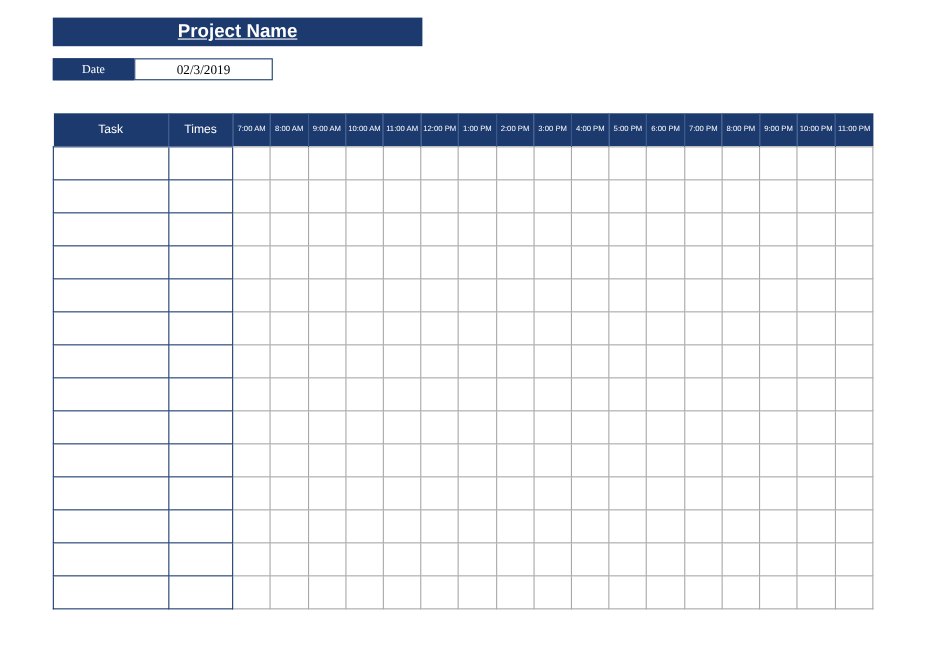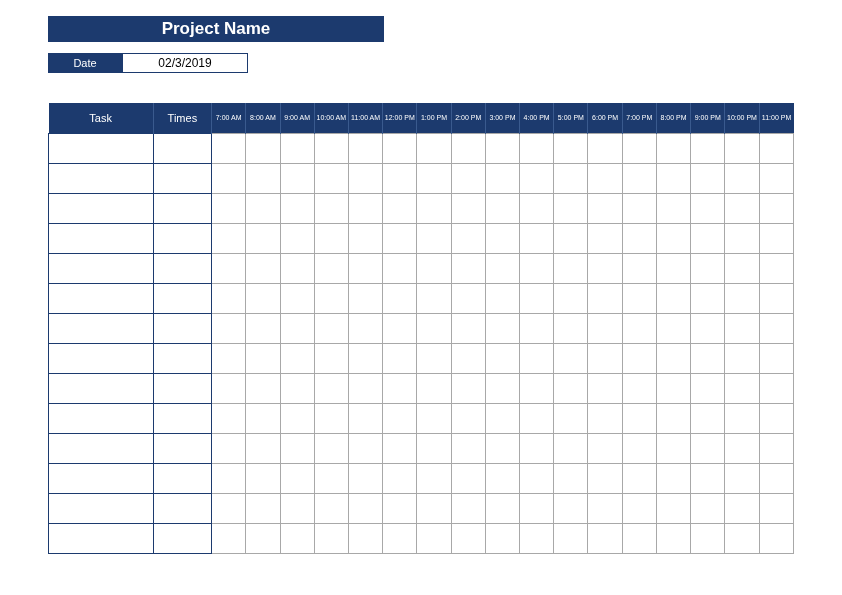--- a/index.html
+++ b/index.html
@@ -15,24 +15,26 @@
   width: 336px;
   height: 26px;
   background: #1c3a6e;
   color: #fff;
   font-size: 17px;
   font-weight: 600;
   display: flex;
   align-items: center;
   justify-content: center;
   margin-bottom: 11px;
+  text-decoration: underline;
 }
 .meta-row {
   display: flex;
   height: 20px;
+  font-family: Liberation Serif, serif;
 }
 .meta-label {
   width: 74px;
   background: #1c3a6e;
   color: #fff;
   font-size: 11px;
   display: flex;
   align-items: center;
   justify-content: center;
   border: 1px solid #1c3a6e;

